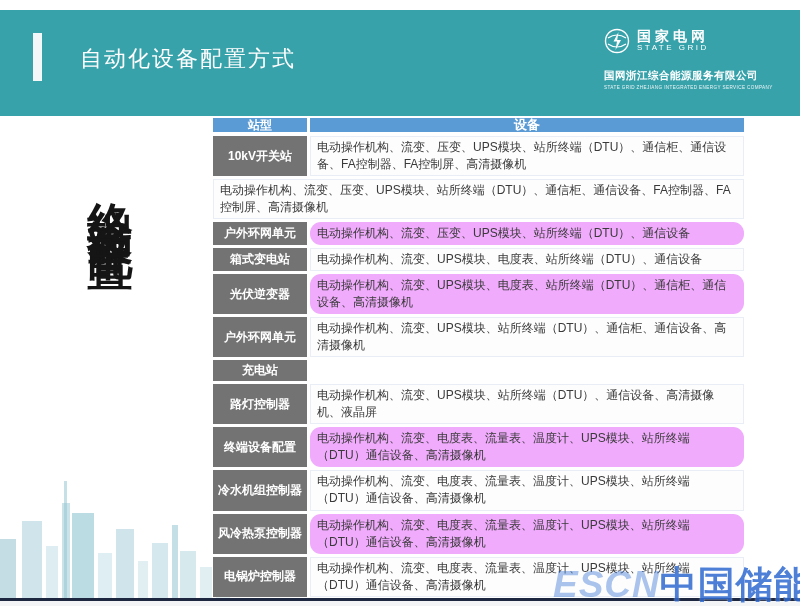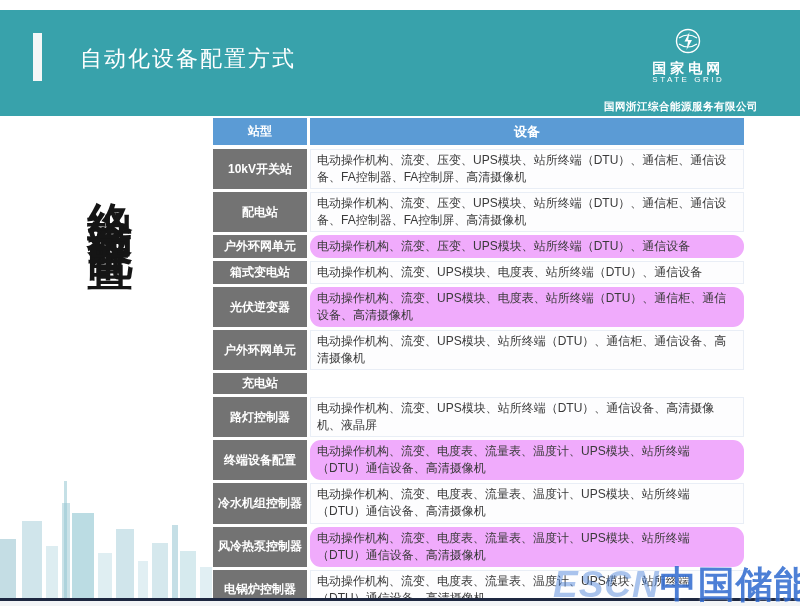--- a/index.html
+++ b/index.html
@@ -7,39 +7,39 @@
     width:800px;height:606px;position:relative;overflow:hidden;
     background:#ffffff;
     font-family:"Liberation Sans","DejaVu Sans",sans-serif;
   }
   
   .band{position:absolute;left:0;top:10px;width:800px;height:106px;background:#38a2ab;}
   .accent-bar{position:absolute;left:33px;top:23px;width:9px;height:48px;background:#f4f7f7;}
   .band-title{position:absolute;left:80px;top:34px;font-size:22px;color:#ffffff;letter-spacing:2px;}
   
   .logo{position:absolute;left:604px;top:18px;color:#ffffff;}
-  .logo-row1{display:flex;align-items:center;gap:7px;flex-direction:column;}
+  .logo-row1{display:flex;align-items:center;gap:7px;}
   .logo-emblem svg{display:block;}
   .logo-brand-cn{font-size:14px;font-weight:bold;letter-spacing:4px;line-height:1.1;}
   .logo-brand-en{font-size:8px;letter-spacing:2.5px;line-height:1.1;}
   .logo-company-cn{font-size:10.5px;font-weight:bold;letter-spacing:0.5px;margin-top:15px;}
   .logo-company-en{font-size:4.6px;letter-spacing:0.4px;margin-top:2px;opacity:.9;}
   
   .side-title{
     position:absolute;left:88px;top:166px;
     writing-mode:vertical-rl;text-orientation:upright;
     font-size:45px;font-weight:bold;color:#151515;letter-spacing:9px;line-height:1;
   }
   
   .table{position:absolute;left:213px;top:118px;width:531px;}
   .trow{display:flex;gap:3px;margin-bottom:3px;}
   .cell{box-sizing:border-box;}
   .hcell{
     background:#5b9bd5;color:#fff;font-weight:bold;font-size:13px;
-    display:flex;align-items:center;justify-content:center;height:27px;
+    display:flex;align-items:center;justify-content:center;height:14px;
   }
   .station{
     width:94px;flex:0 0 94px;background:#737373;color:#ffffff;
     font-size:12px;font-weight:bold;display:flex;align-items:center;justify-content:center;
     text-align:center;padding:2px 2px;
   }
   .equip{
     flex:1;font-size:12px;color:#3a3a3a;line-height:1.42;padding:3px 8px 3px 7px;
     background:#fdfdfe;box-shadow:inset 0 0 0 1px #e9eef6;
     display:flex;align-items:center;
@@ -113,21 +113,20 @@
     <div class="cell hcell" style="flex:1;">设备</div>
   </div>
 
   <div class="trow">
     <div class="cell station">10kV开关站</div>
     <div class="cell equip">
         <span>电动操作机构、流变、压变、UPS模块、站所终端（DTU）、通信柜、通信设备、FA控制器、FA控制屏、高清摄像机</span>
       </div>
   </div>
   <div class="trow">
-    <div class="cell station">配电站</div>
     <div class="cell equip">
         <span>电动操作机构、流变、压变、UPS模块、站所终端（DTU）、通信柜、通信设备、FA控制器、FA控制屏、高清摄像机</span>
       </div>
   </div>
   <div class="trow banded">
     <div class="cell station">户外环网单元</div>
     <div class="cell equip">
         <span>电动操作机构、流变、压变、UPS模块、站所终端（DTU）、通信设备</span>
       </div>
   </div>

